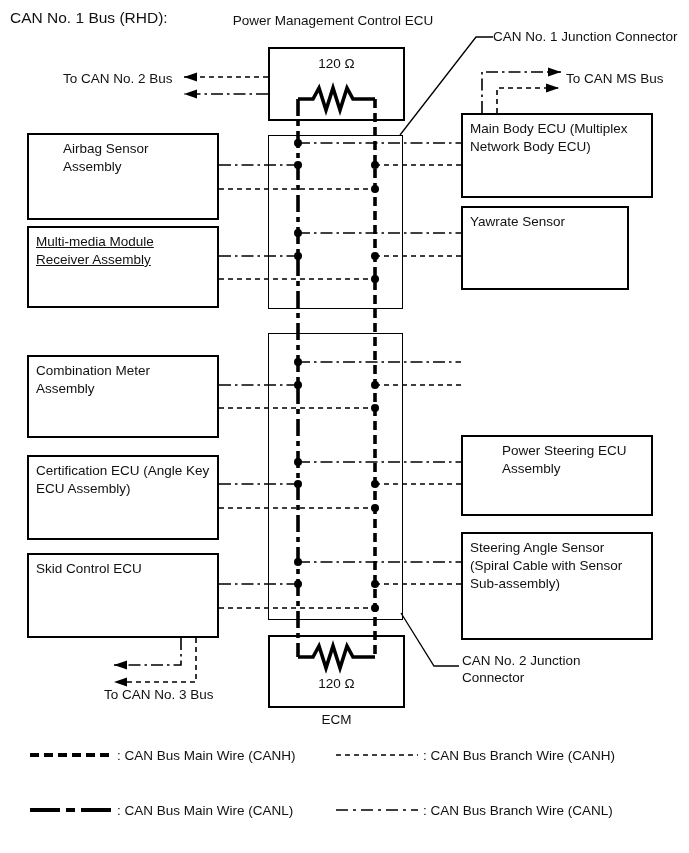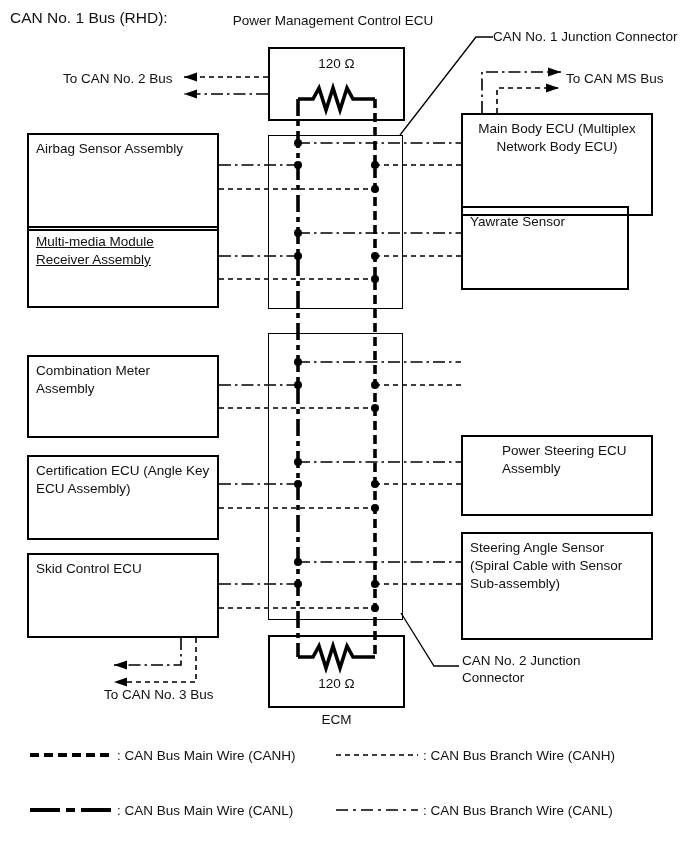--- a/index.html
+++ b/index.html
@@ -56,37 +56,37 @@
   </div>
 
   <div class="box" style="left:268px; top:635px; width:137px; height:73px;">
     <div class="txt tc" style="position:absolute; left:0; right:0; top:38px; padding:0;">120 Ω</div>
   </div>
   <div class="lbl tc" style="left:268px; top:712px; width:137px;">ECM</div>
 
   <div class="jbox" style="left:268px; top:135px; width:135px; height:174px;"></div>
   <div class="jbox" style="left:268px; top:333px; width:135px; height:287px;"></div>
 
-  <div class="box" style="left:27px; top:133px; width:192px; height:98px;">
+  <div class="box" style="left:27px; top:133px; width:192px; height:87px;padding-left:27px;">
     <div class="txt wrap">Airbag Sensor Assembly</div>
   </div>
   <div class="box" style="left:27px; top:226px; width:192px; height:82px;text-decoration:underline;">
     <div class="txt wrap">Multi-media Module Receiver Assembly</div>
   </div>
   <div class="box" style="left:27px; top:355px; width:192px; height:83px;">
     <div class="txt wrap">Combination Meter Assembly</div>
   </div>
   <div class="box" style="left:27px; top:455px; width:192px; height:85px;">
     <div class="txt wrap">Certification ECU (Angle Key ECU Assembly)</div>
   </div>
   <div class="box" style="left:27px; top:553px; width:192px; height:85px;">
     <div class="txt wrap">Skid Control ECU</div>
   </div>
 
-  <div class="box" style="left:461px; top:113px; width:192px; height:103px;text-align:center;">
+  <div class="box" style="left:461px; top:113px; width:192px; height:85px;">
     <div class="txt wrap">Main Body ECU (Multiplex Network Body ECU)</div>
   </div>
   <div class="box" style="left:461px; top:206px; width:168px; height:84px;">
     <div class="txt wrap">Yawrate Sensor</div>
   </div>
   <div class="box" style="left:461px; top:435px; width:192px; height:81px;padding-left:32px;">
     <div class="txt wrap">Power Steering ECU Assembly</div>
   </div>
   <div class="box" style="left:461px; top:532px; width:192px; height:108px;">
     <div class="txt wrap">Steering Angle Sensor (Spiral Cable with Sensor Sub-assembly)</div>

